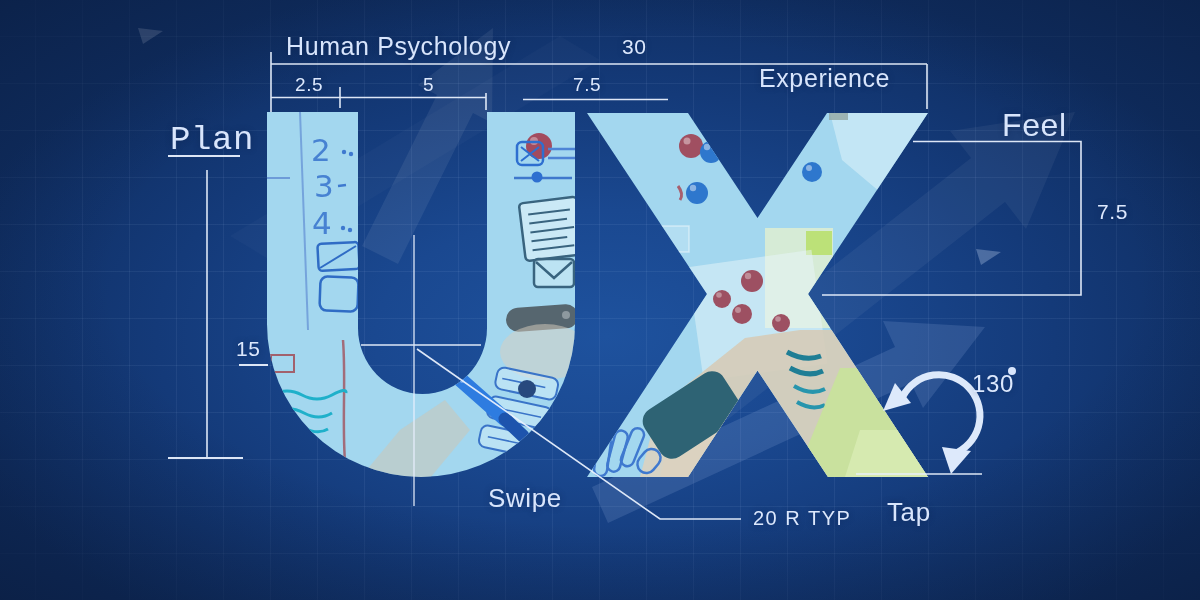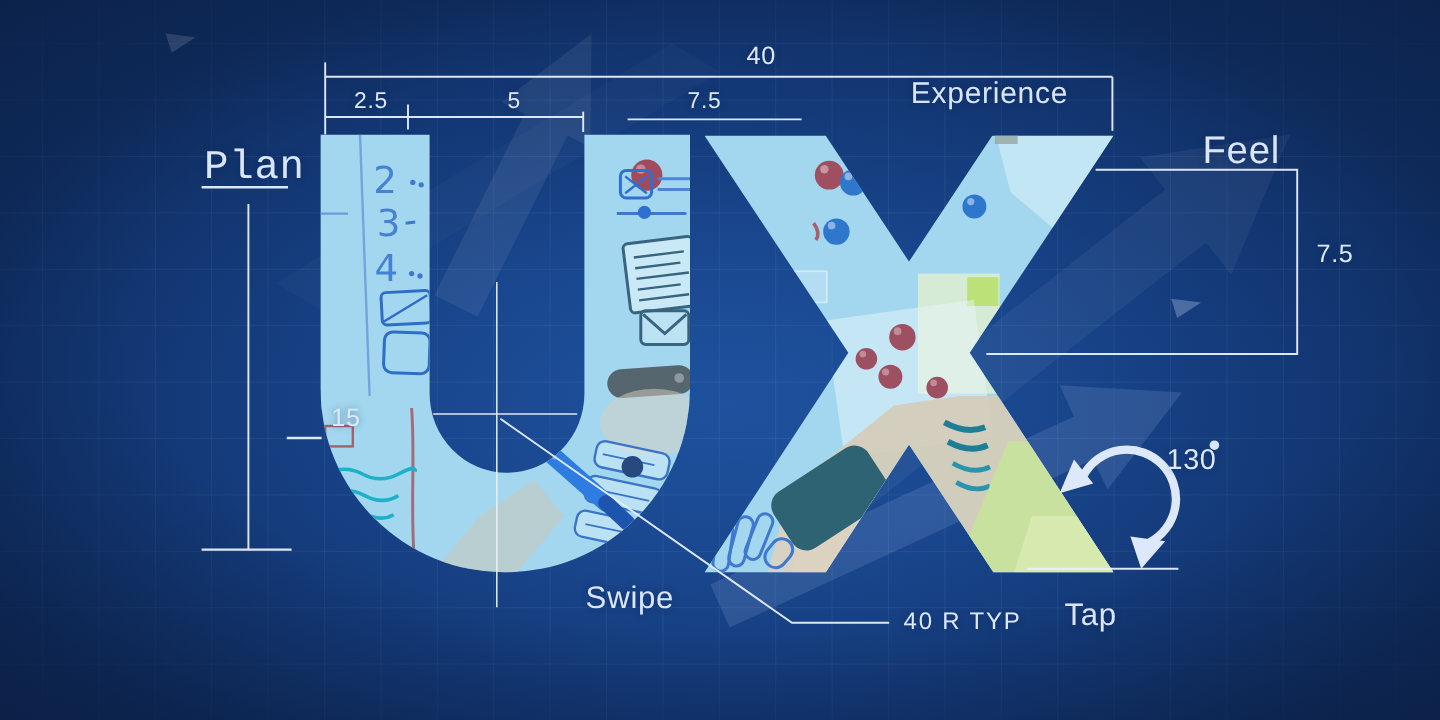--- a/index.html
+++ b/index.html
@@ -180,27 +180,28 @@
       <path d="M361,345 L481,345" stroke-width="1.3"></path>
     </g>
 
     <g>
       <path d="M903,396 A41,41 0 1 1 958,452" stroke="#dde9fb" stroke-width="7" fill="none" stroke-linecap="round"></path>
       <polygon points="883,411 911,403 895,383" fill="#dde9fb"></polygon>
       <polygon points="951,474 942,447 971,451" fill="#dde9fb"></polygon>
     </g>
   </svg>
 
-  <div class="lbl dim" style="left:622px;top:35px;font-size:21px;">40</div>
+  <div class="lbl" style="left:286px;top:32px;font-size:25px;">Human Psychology</div>
+  <div class="lbl dim" style="left:622px;top:35px;font-size:21px;">30</div>
   <div class="lbl" style="left:759px;top:32px;font-size:25px;margin-top:32px;">Experience</div>
   <div class="lbl dim" style="left:295px;top:74px;font-size:19px;text-align:center;">2.5</div>
   <div class="lbl dim" style="left:423px;top:74px;font-size:19px;">5</div>
   <div class="lbl dim" style="left:573px;top:74px;font-size:19px;">7.5</div>
   <div class="lbl" style="left:170px;top:121px;font-size:34px;font-family:Liberation Mono, monospace;">Plan</div>
   <div class="lbl" style="left:1002px;top:107px;font-size:32px;">Feel</div>
   <div class="lbl dim" style="left:1097px;top:200px;font-size:21px;">7.5</div>
-  <div class="lbl dim" style="left:236px;top:337px;font-size:21px;margin-left:40px;">15</div>
+  <div class="lbl dim" style="left:236px;top:337px;font-size:21px;">15</div>
   <div class="lbl" style="left:488px;top:483px;font-size:26px;">Swipe</div>
-  <div class="lbl dim" style="left:753px;top:507px;font-size:20px;letter-spacing:1.5px;">40 R TYP</div>
+  <div class="lbl dim" style="left:753px;top:507px;font-size:20px;letter-spacing:1.5px;">20 R TYP</div>
   <div class="lbl" style="left:887px;top:497px;font-size:26px;">Tap</div>
   <div class="lbl dim" style="left:972px;top:370px;font-size:24px;">130</div>
   <span class="degree-dot" style="left:1008px;top:367px;" title="°"></span>
 </div>
 
 </body></html>

